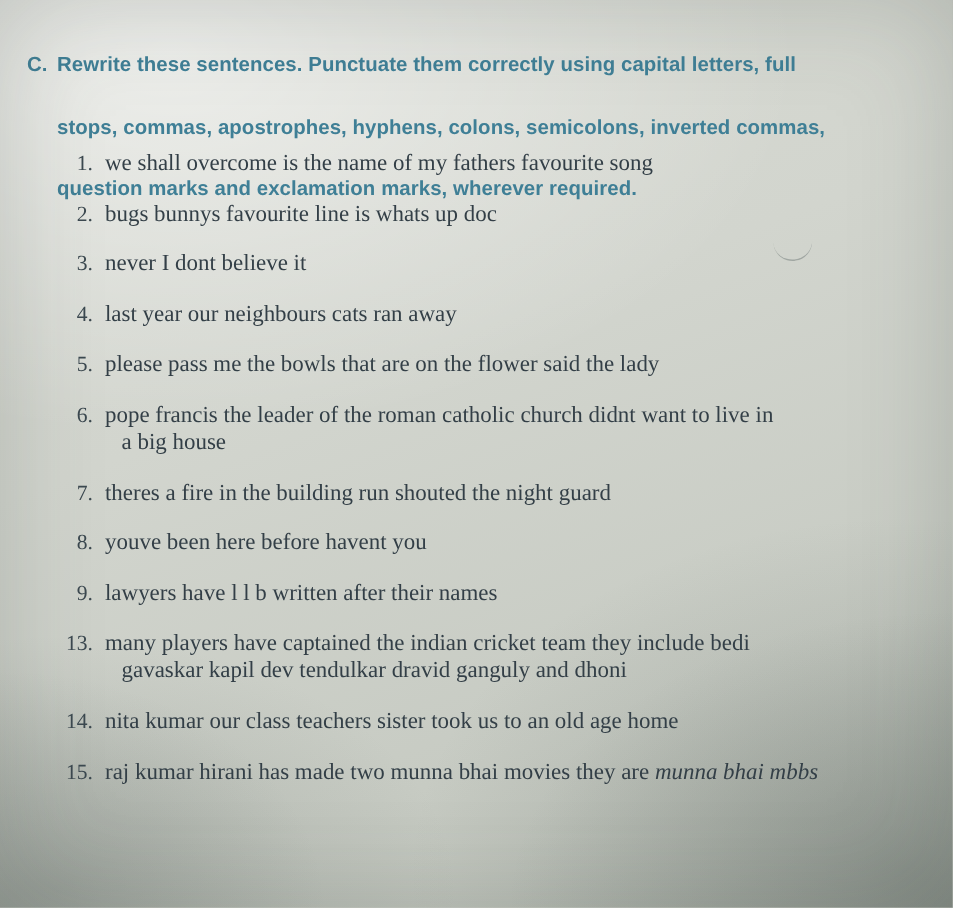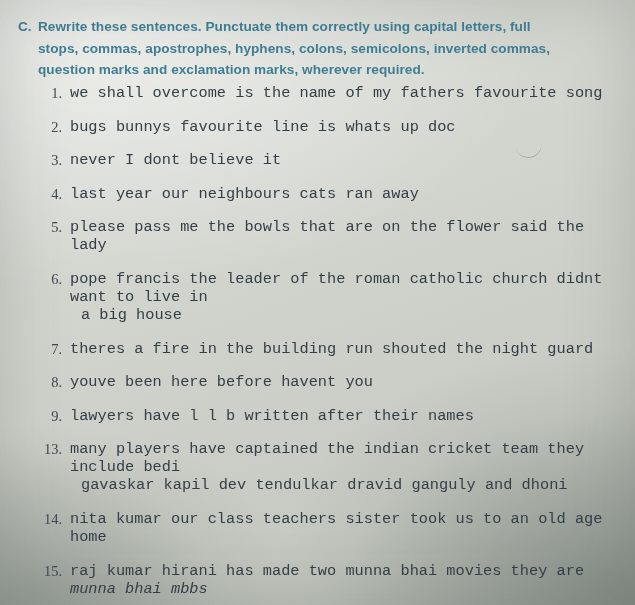--- a/index.html
+++ b/index.html
@@ -26,21 +26,21 @@
       linear-gradient(160deg, #d9dbd4 0%, #d2d5ce 40%, #c7cbc3 75%, #bcc1b8 100%);
   }
   .vignette {
     position: absolute;
     inset: 0;
     box-shadow: inset 0 0 70px rgba(60,70,65,0.22);
     pointer-events: none;
   }
   .content {
     position: absolute;
-    left: 0; top: 0;
+    left: 0; top: 16px;
     width: 635px;
     height: 523px;
   }
 
   
   .heading {
     position: absolute;
     left: 18px;
     top: 16px;
     width: 606px;
@@ -51,20 +51,21 @@
     color: #3f7f96;
     letter-spacing: 0.05px;
   }
   .heading .lbl {
     display: inline-block;
     width: 20px;
   }
   .heading .hl2, .heading .hl3 {
     display: block;
     margin-left: 20px;
+    margin-top: 20px;
   }
 
   
   .list {
     position: absolute;
     left: 28px;
     top: 84px;
     width: 600px;
   }
   .item {
@@ -80,21 +81,20 @@
     min-width: 34px;
     text-align: right;
     padding-right: 8px;
     font-size: 14.4px;
     color: #3c4950;
   }
   .txt {
     flex: 1;
     font-size: 15.3px;
     color: #333f47;
-    font-family: Liberation Mono, monospace;
   }
   .txt .wrap2 {
     display: block;
     margin-left: 11px;
   }
   .ital {
     font-style: italic;
   }
 
   

